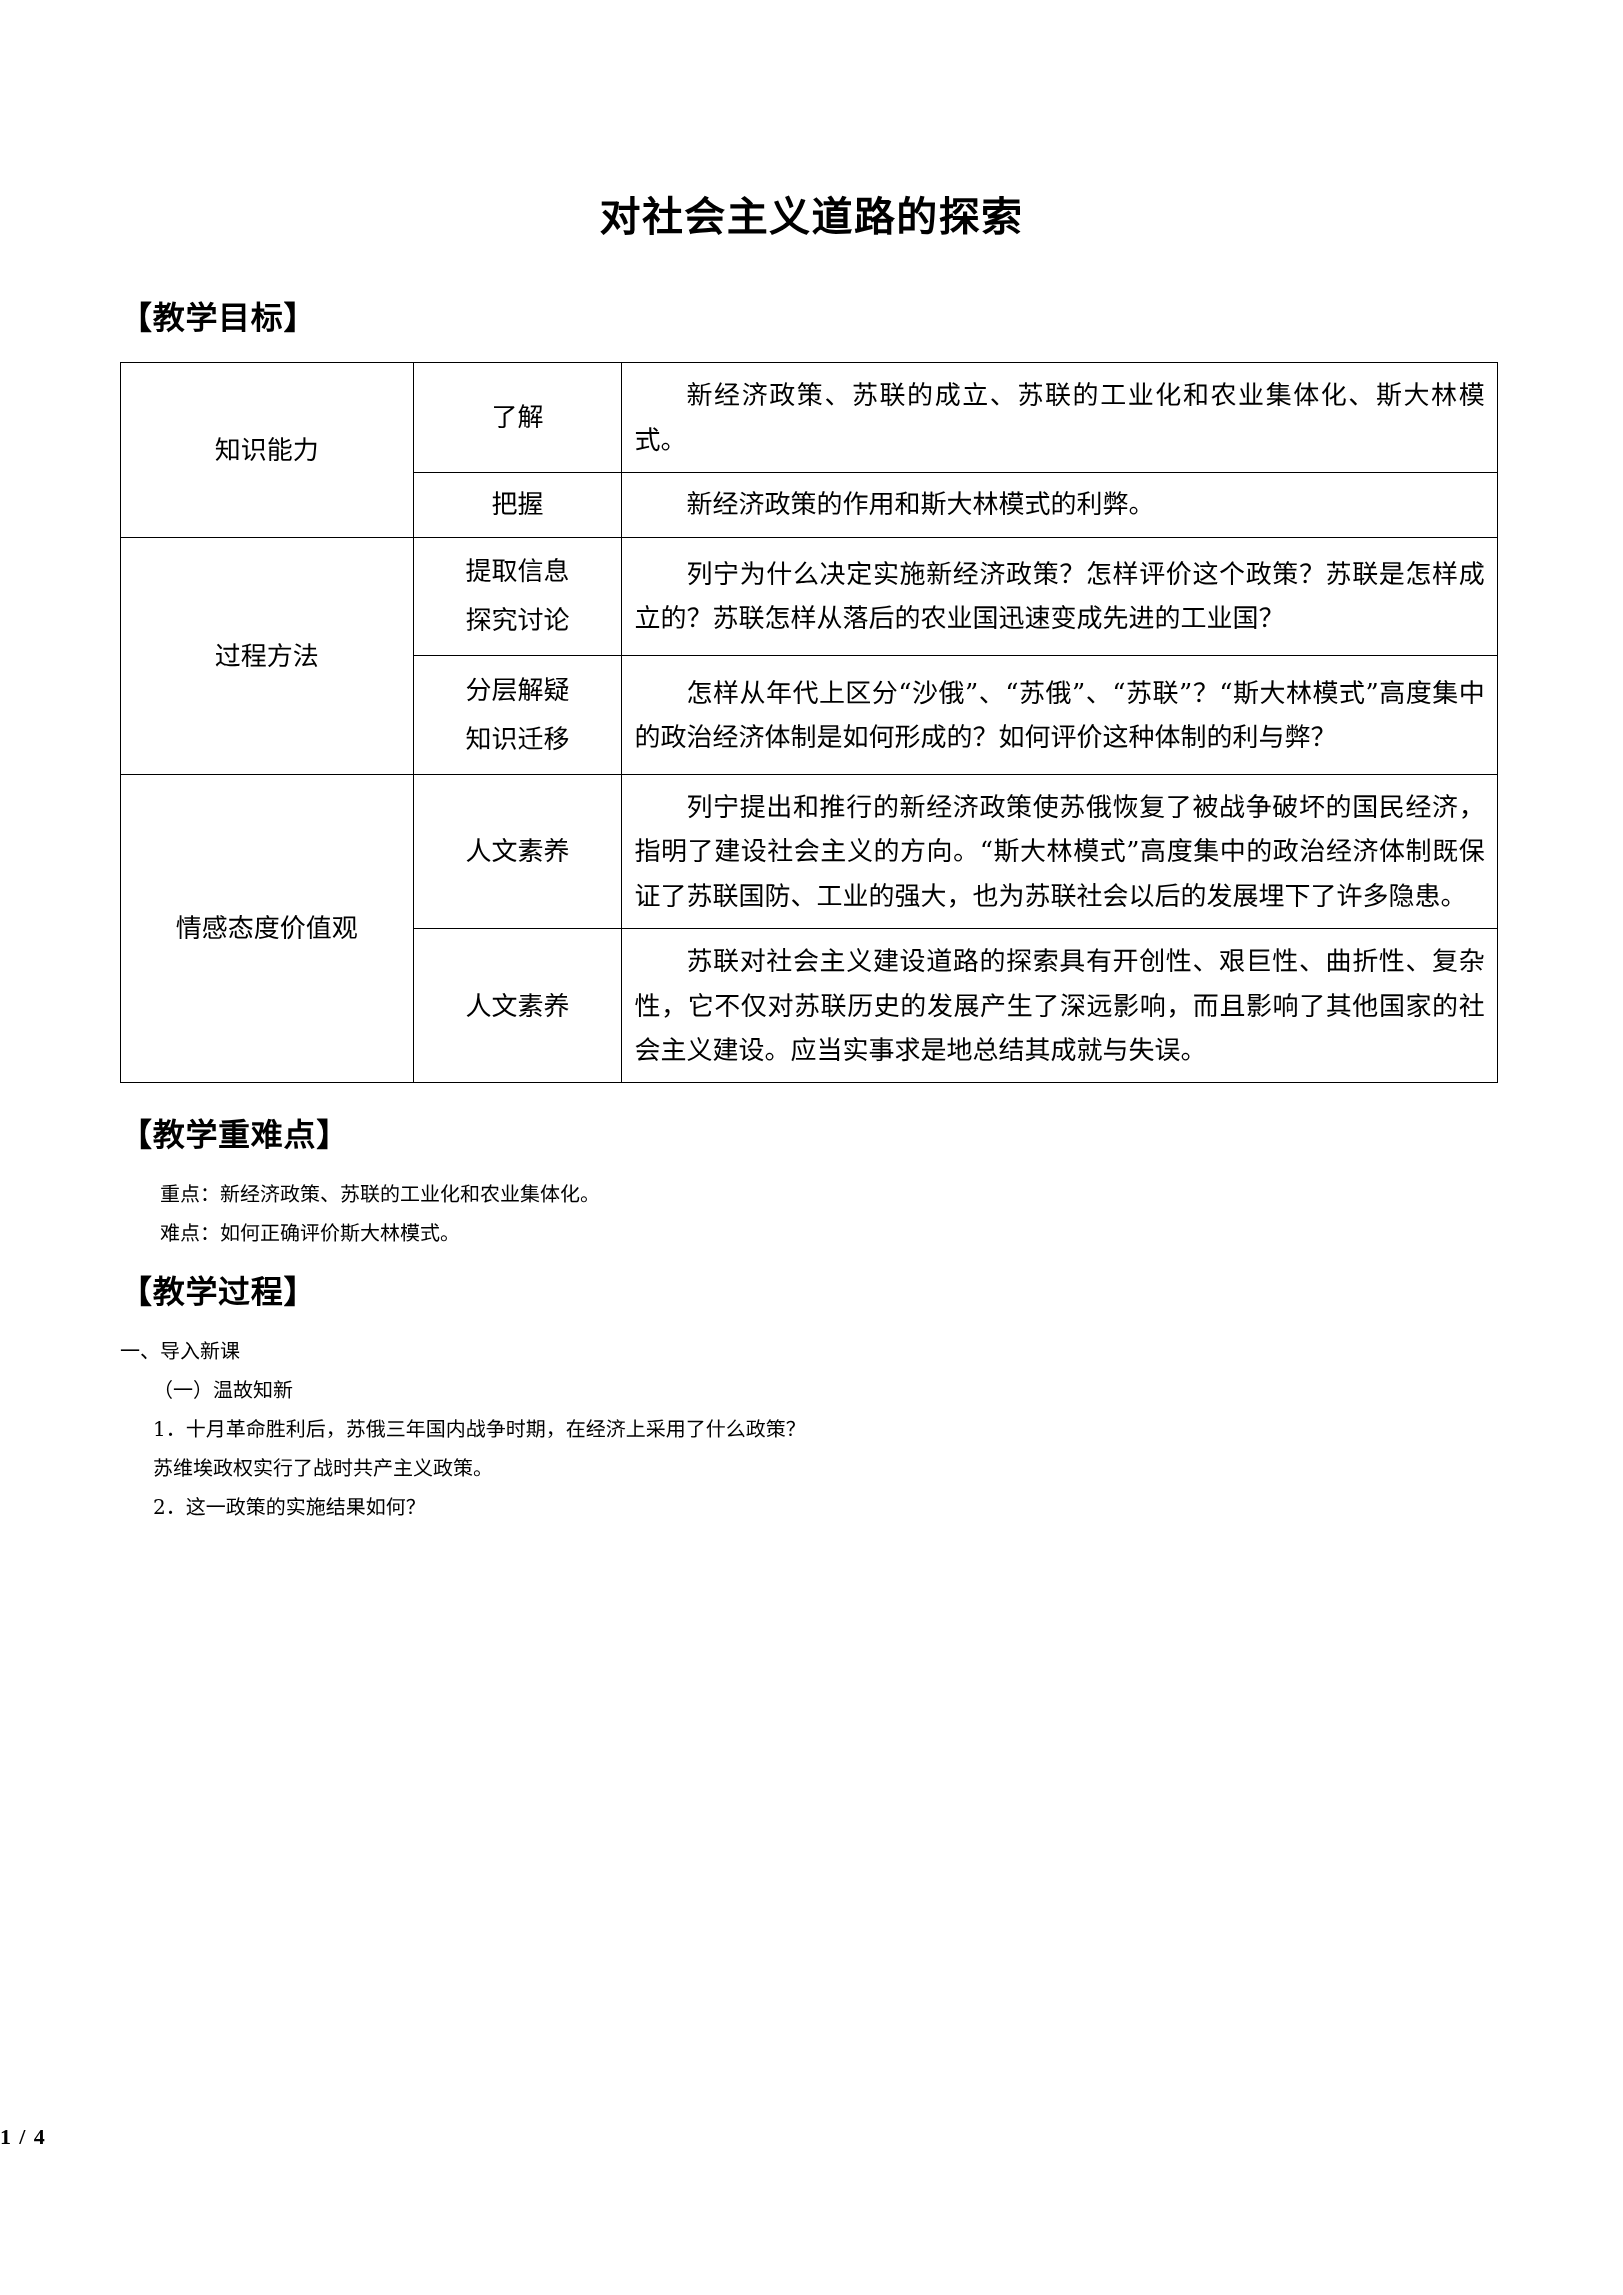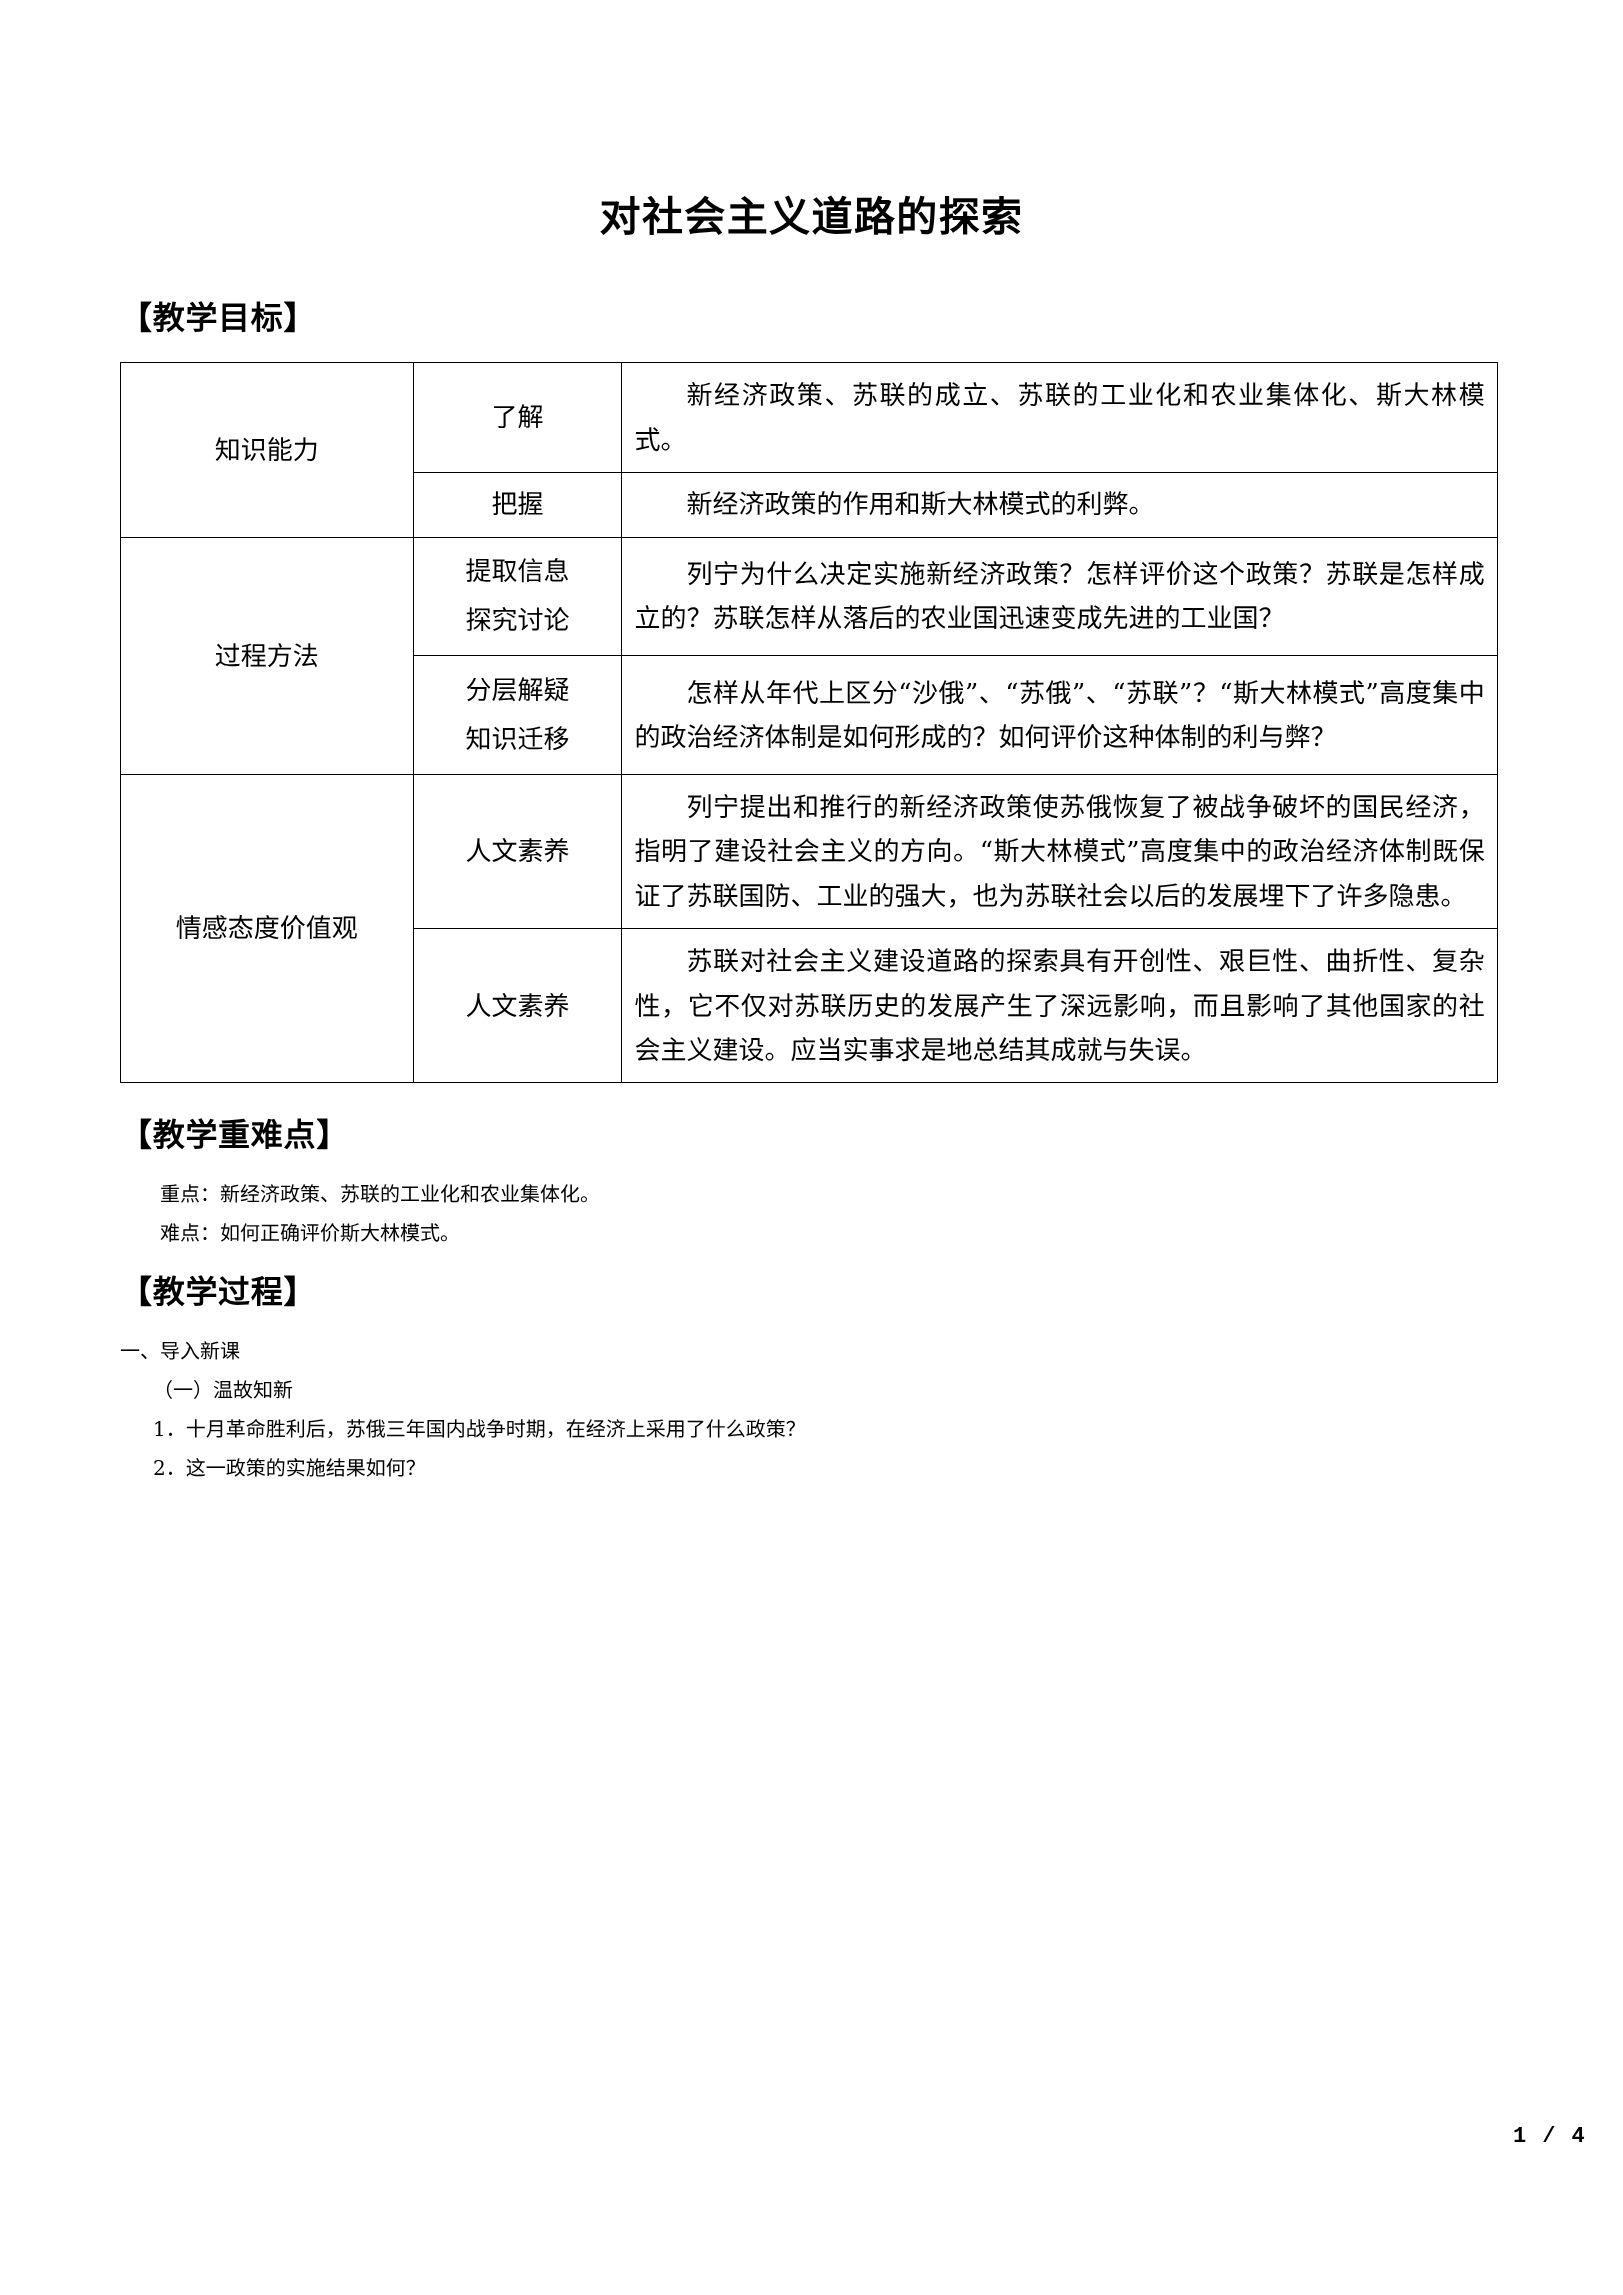--- a/index.html
+++ b/index.html
@@ -80,24 +80,24 @@
   .para.ind-list { padding-left: 33px; }
   .spacer-sm { height: 17.7px; }
   .spacer-md { height: 31px; }
 
   
   .footer {
     position: absolute;
     left: 0;
     top: 2124px;
     width: 1586px;
-    text-align: right;
+    text-align: left;
     font-size: 22px;
     font-weight: bold;
-    font-family: Liberation Mono, monospace;
+    font-family: Liberation Serif, serif;
     letter-spacing: 1.4px;
   }
 </style>
 </head>
 <body>
 
 <div class="page">
 
   <h1 class="doc-title">对社会主义道路的探索</h1>
 
@@ -164,18 +164,19 @@
 
   <div class="spacer-sm"></div>
 
   <div class="sec-heading">【教学过程】</div>
 
   <div class="spacer-sm"></div>
 
   <p class="para">一、导入新课</p>
   <p class="para ind-list">（一）温故知新</p>
   <p class="para ind-list">1．十月革命胜利后，苏俄三年国内战争时期，在经济上采用了什么政策？</p>
+  <p class="para ind-list">苏维埃政权实行了战时共产主义政策。</p>
   <p class="para ind-list">2．这一政策的实施结果如何？</p>
 
 </div>
 
 <div class="footer">1 / 4</div>
 
 
 </body></html>

